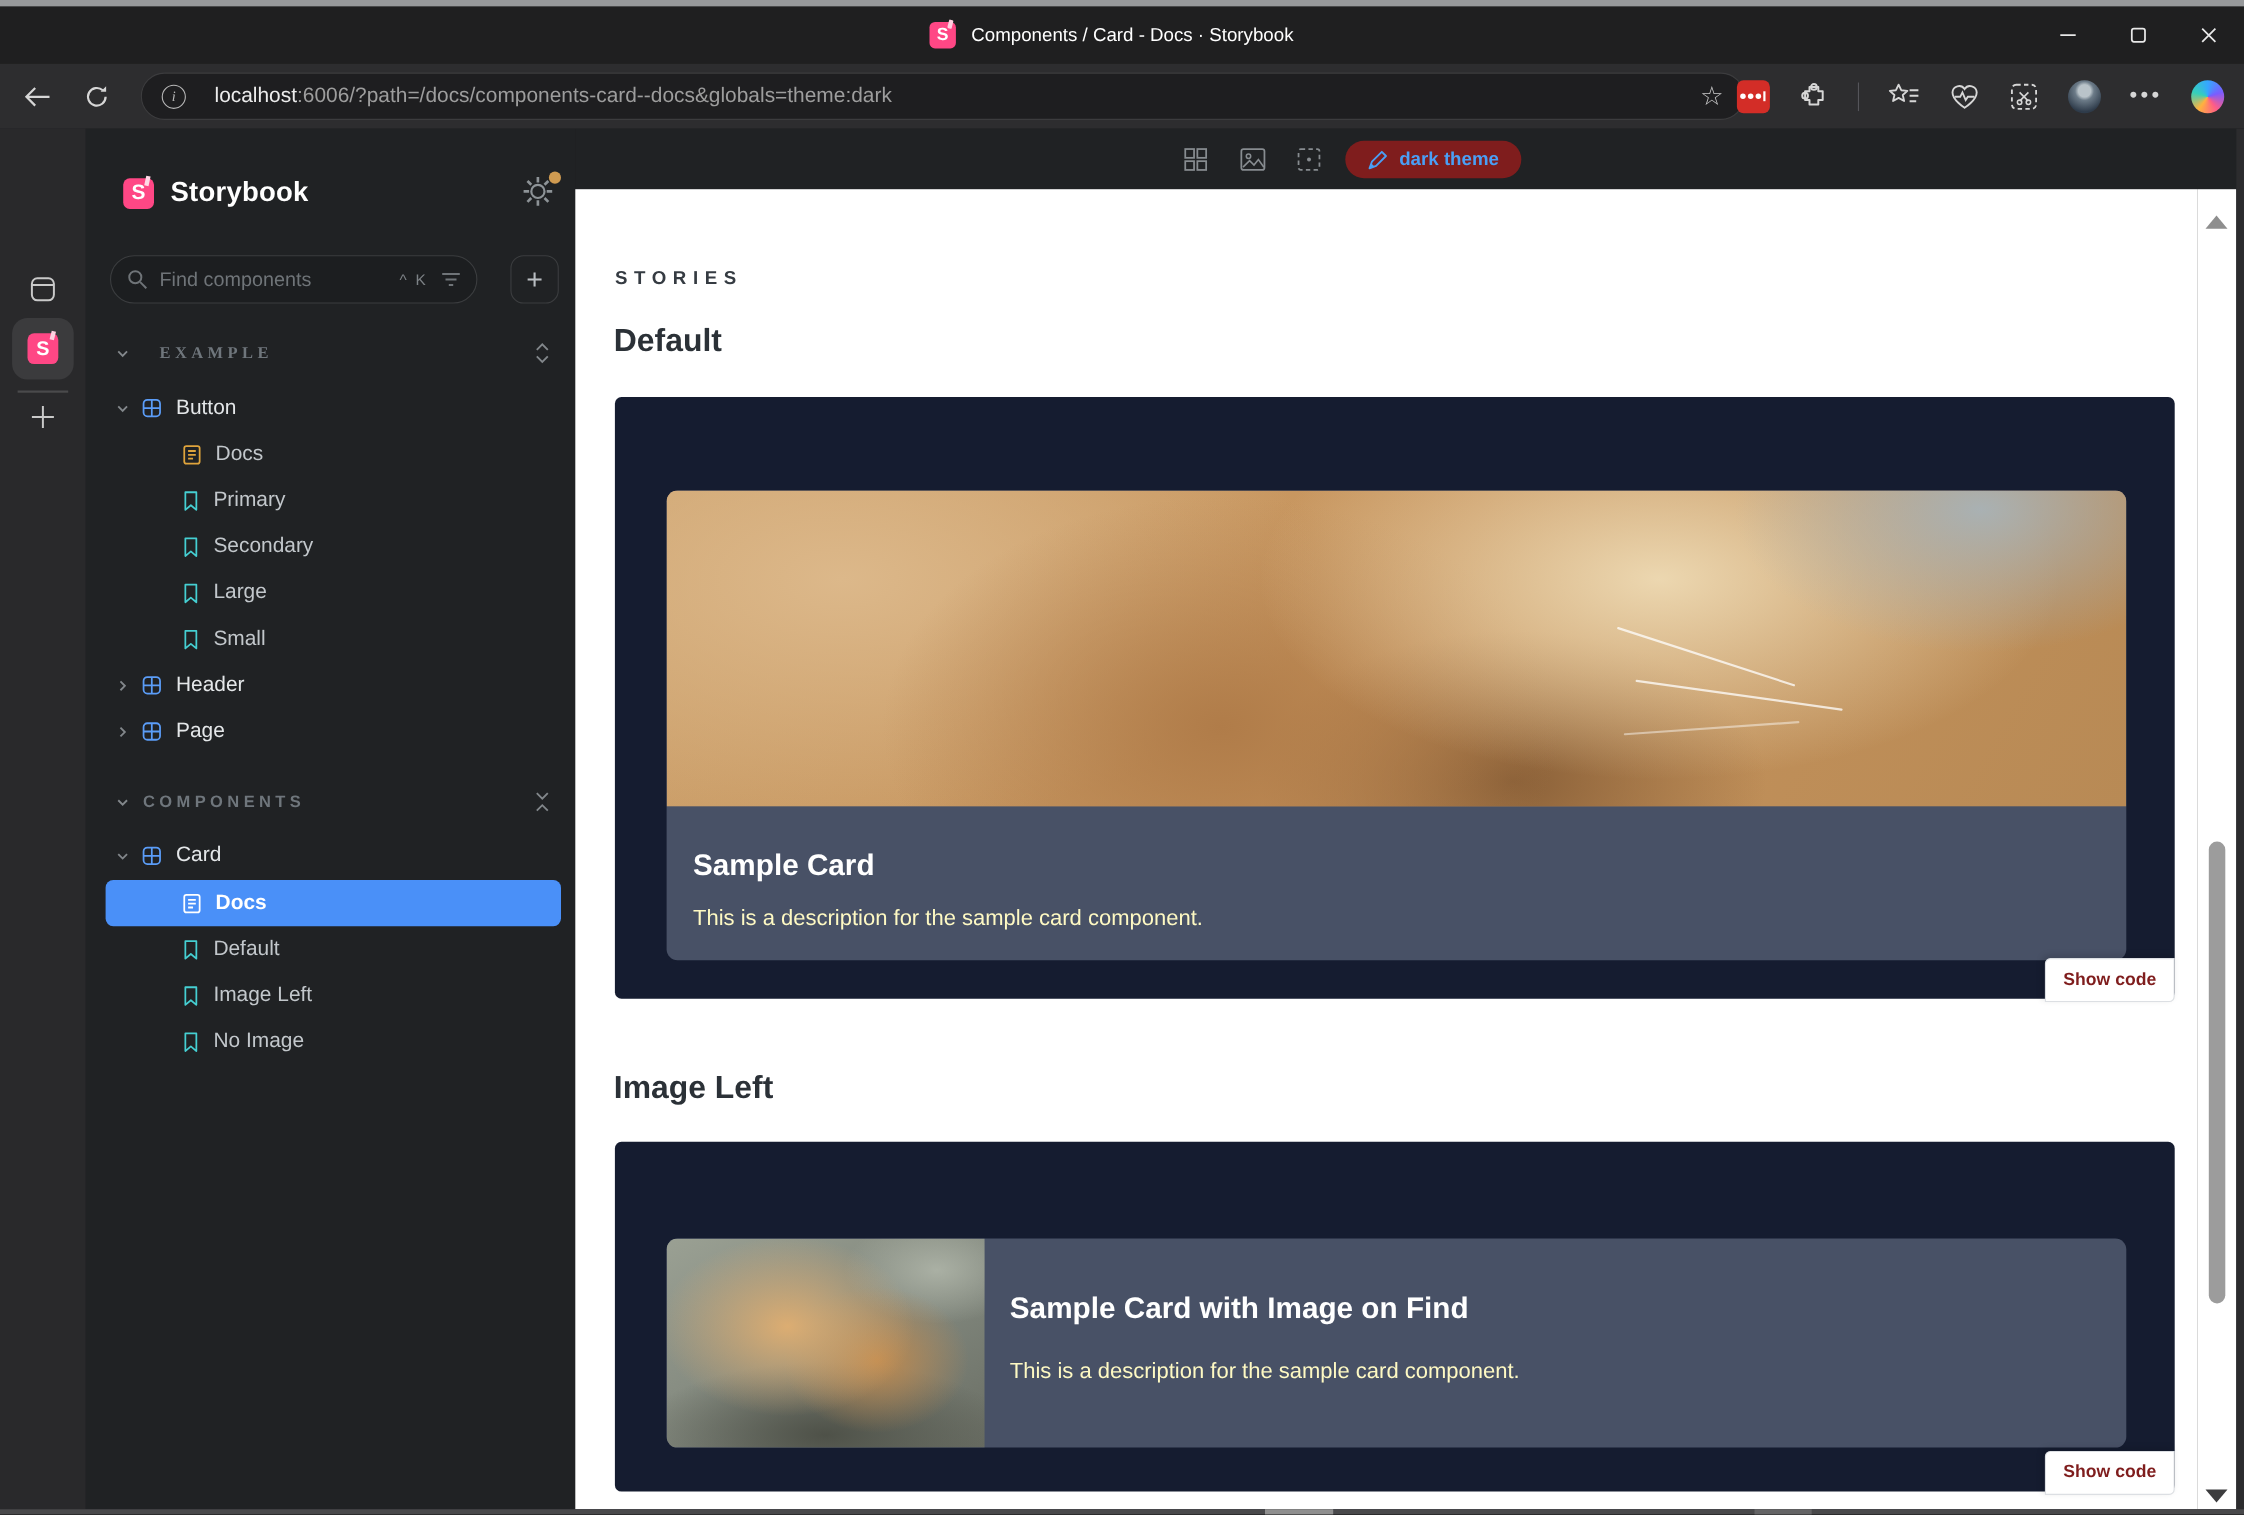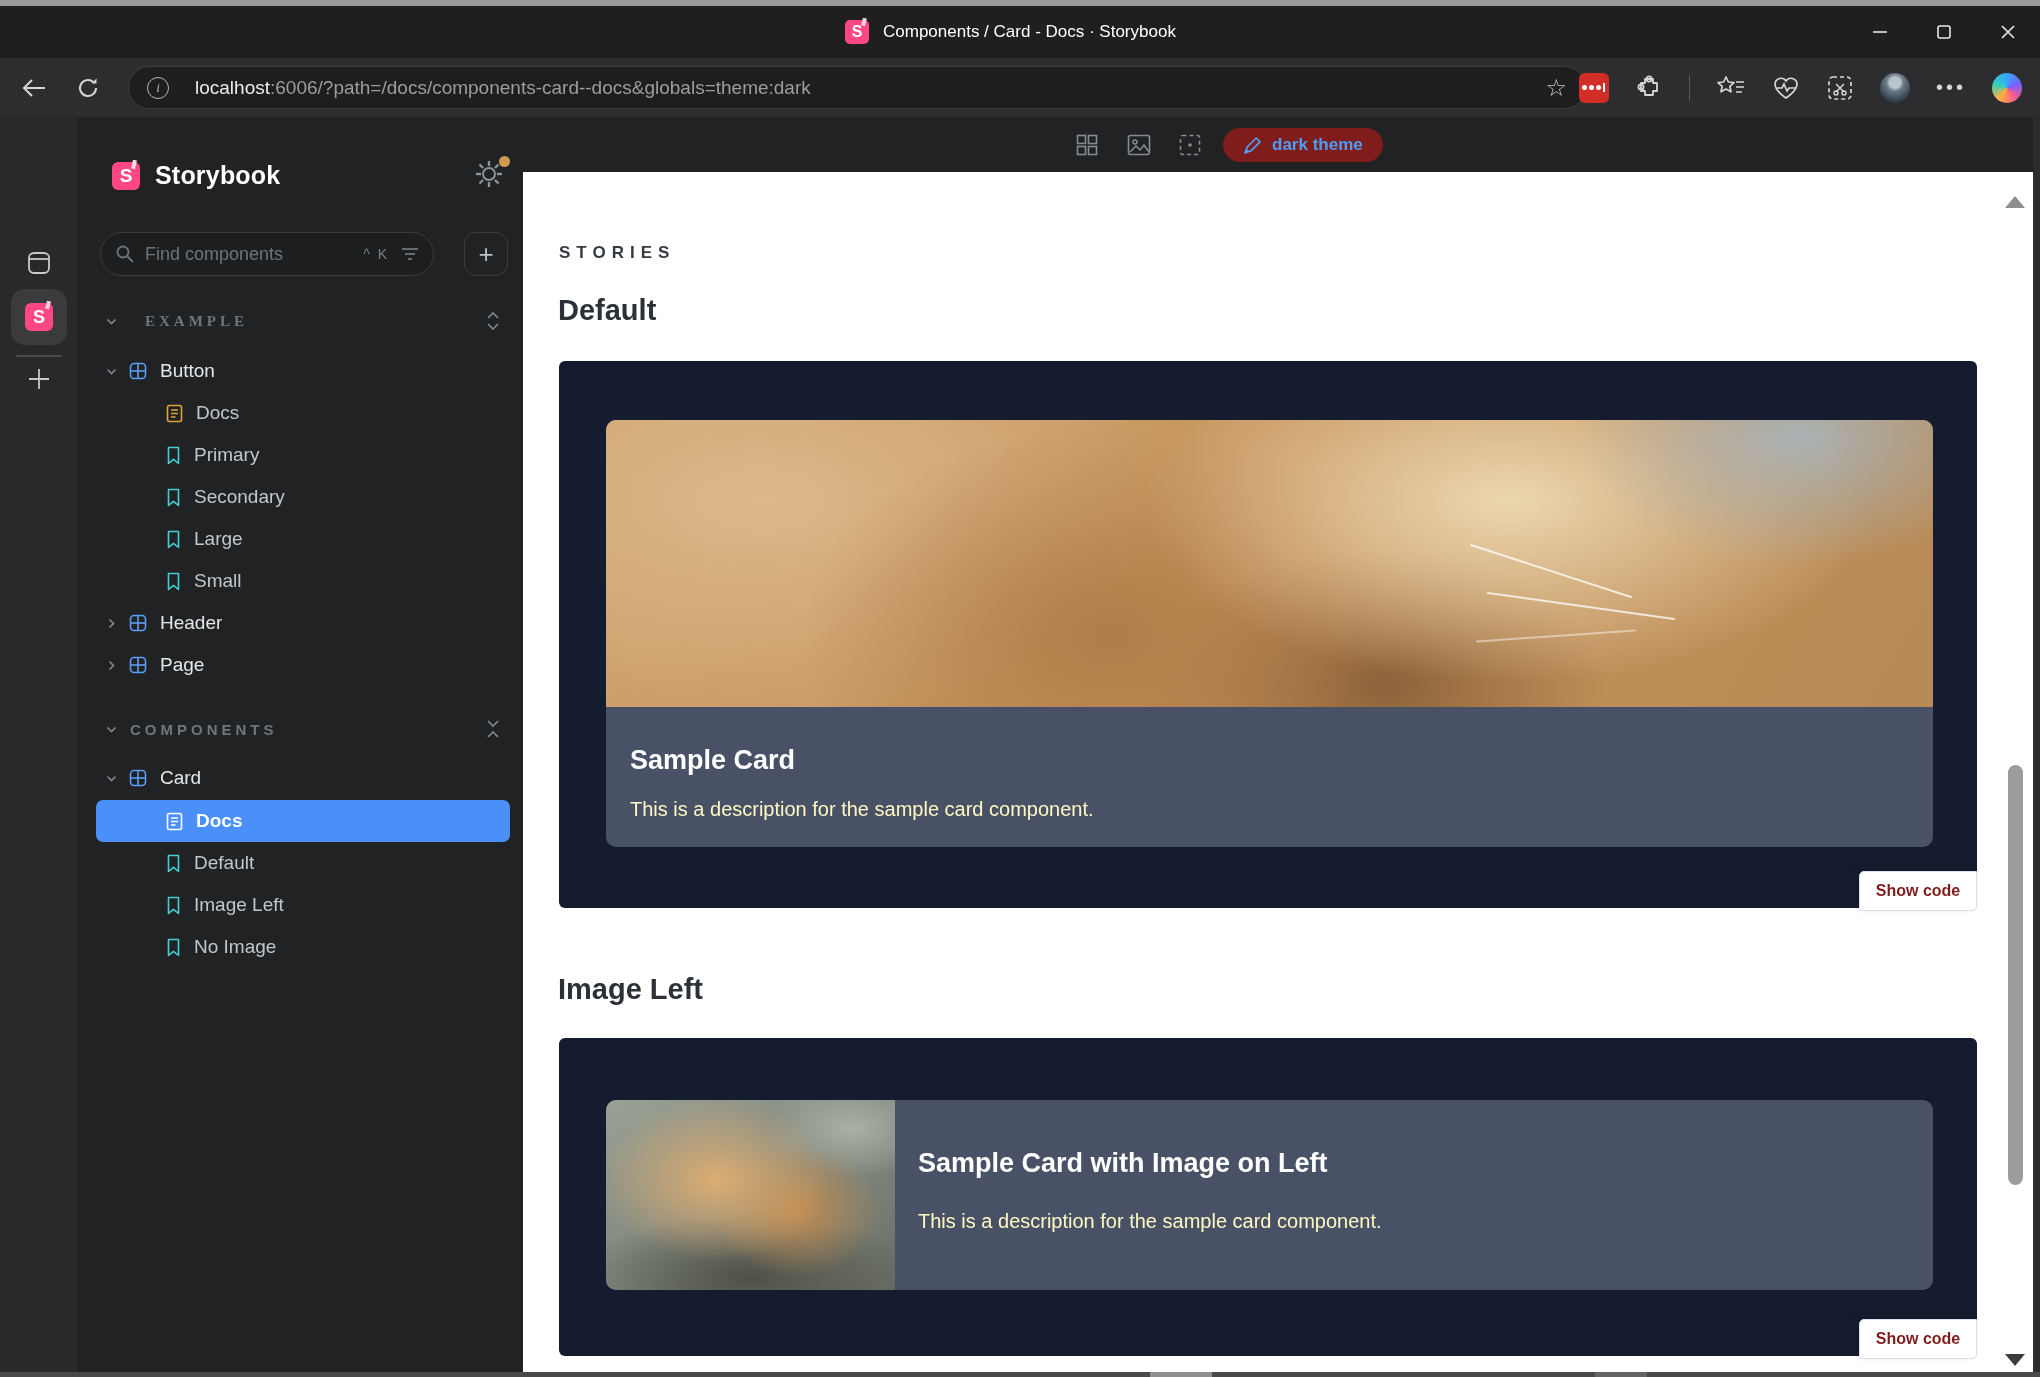--- a/index.html
+++ b/index.html
@@ -69,21 +69,21 @@
   
   .cv-toolbar{position:absolute;left:523px;top:117px;width:1517px;height:55px;background:#202224;}
   .cv-ic{position:absolute;top:0;height:55px;display:flex;align-items:center;color:#878c90;}
   .theme-pill{position:absolute;left:700px;top:11px;height:34px;padding:0 20px;border-radius:17px;background:#7f1d1d;display:flex;align-items:center;gap:10px;}
   .theme-pill span{color:#4a9ff5;font-size:17px;font-weight:700;}
   
   .doc{position:absolute;left:523px;top:172px;width:1475px;height:1200px;background:#ffffff;overflow:hidden;}
   .stories-h{position:absolute;left:36px;top:71px;color:#353b42;font-size:17px;font-weight:600;letter-spacing:6px;}
   .story-h{position:absolute;left:35px;color:#2b3137;font-size:29px;font-weight:800;}
   .preview{position:absolute;left:36px;width:1418px;background:#151c30;border-radius:6px;}
-  .card{position:absolute;left:47px;width:1327px;background:#485166;border-radius:10px;overflow:hidden;}
+  .card{position:absolute;left:47px;width:1327px;background:#485166;border-radius:10px;overflow:hidden;margin-top:26px;}
   .cat-banner{position:absolute;left:0;top:0;width:1327px;height:287px;
     background:
       radial-gradient(ellipse 360px 210px at 90% 6%, #a9b1b3 0%, rgba(169,177,179,0) 62%),
       radial-gradient(ellipse 520px 260px at 68% 28%, #ecd7b0 0%, rgba(236,215,176,0) 70%),
       radial-gradient(ellipse 440px 300px at 38% 75%, #b07c49 0%, rgba(176,124,73,0) 70%),
       radial-gradient(ellipse 620px 320px at 12% 28%, #dcb88a 0%, rgba(220,184,138,0) 70%),
       radial-gradient(ellipse 320px 190px at 58% 92%, #8a6038 0%, rgba(138,96,56,0) 72%),
       linear-gradient(120deg, #cda26d, #c6935c 50%, #b88a55);}
   .whisker{position:absolute;height:2px;background:rgba(255,255,255,.75);border-radius:2px;}
   .card-title{position:absolute;left:24px;color:#fff;font-size:27px;font-weight:800;}
@@ -435,21 +435,21 @@
         <div class="card-desc" style="top:378px;">This is a description for the sample card component.</div>
       </div>
       <div class="showcode">Show code</div>
     </div>
 
     <div class="story-h" style="top:801px;">Image Left</div>
 
     <div class="preview" style="top:866px;height:318px;">
       <div class="card" style="top:62px;height:190px;">
         <div class="cat-side"></div>
-        <div class="card-title" style="left:312px;top:48px;">Sample Card with Image on Left</div>
+        <div class="card-title" style="left:312px;top:48px;">Sample Card with Image on Find</div>
         <div class="card-desc" style="left:312px;top:110px;">This is a description for the sample card component.</div>
       </div>
       <div class="showcode">Show code</div>
     </div>
   </div>
 
   <div class="scrollgutter">
     <div class="sc-up"></div>
     <div class="sc-thumb"></div>
     <div class="sc-down"></div>

